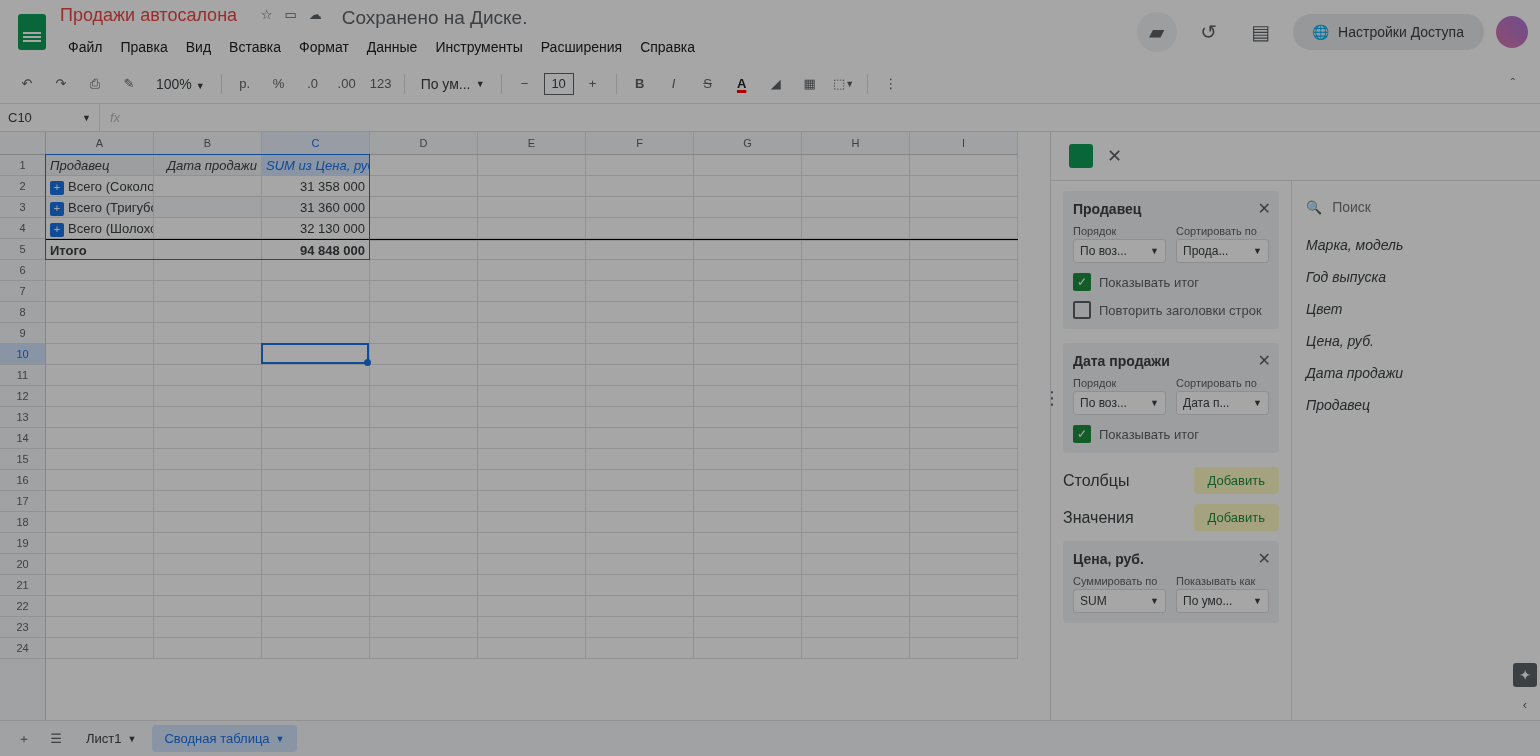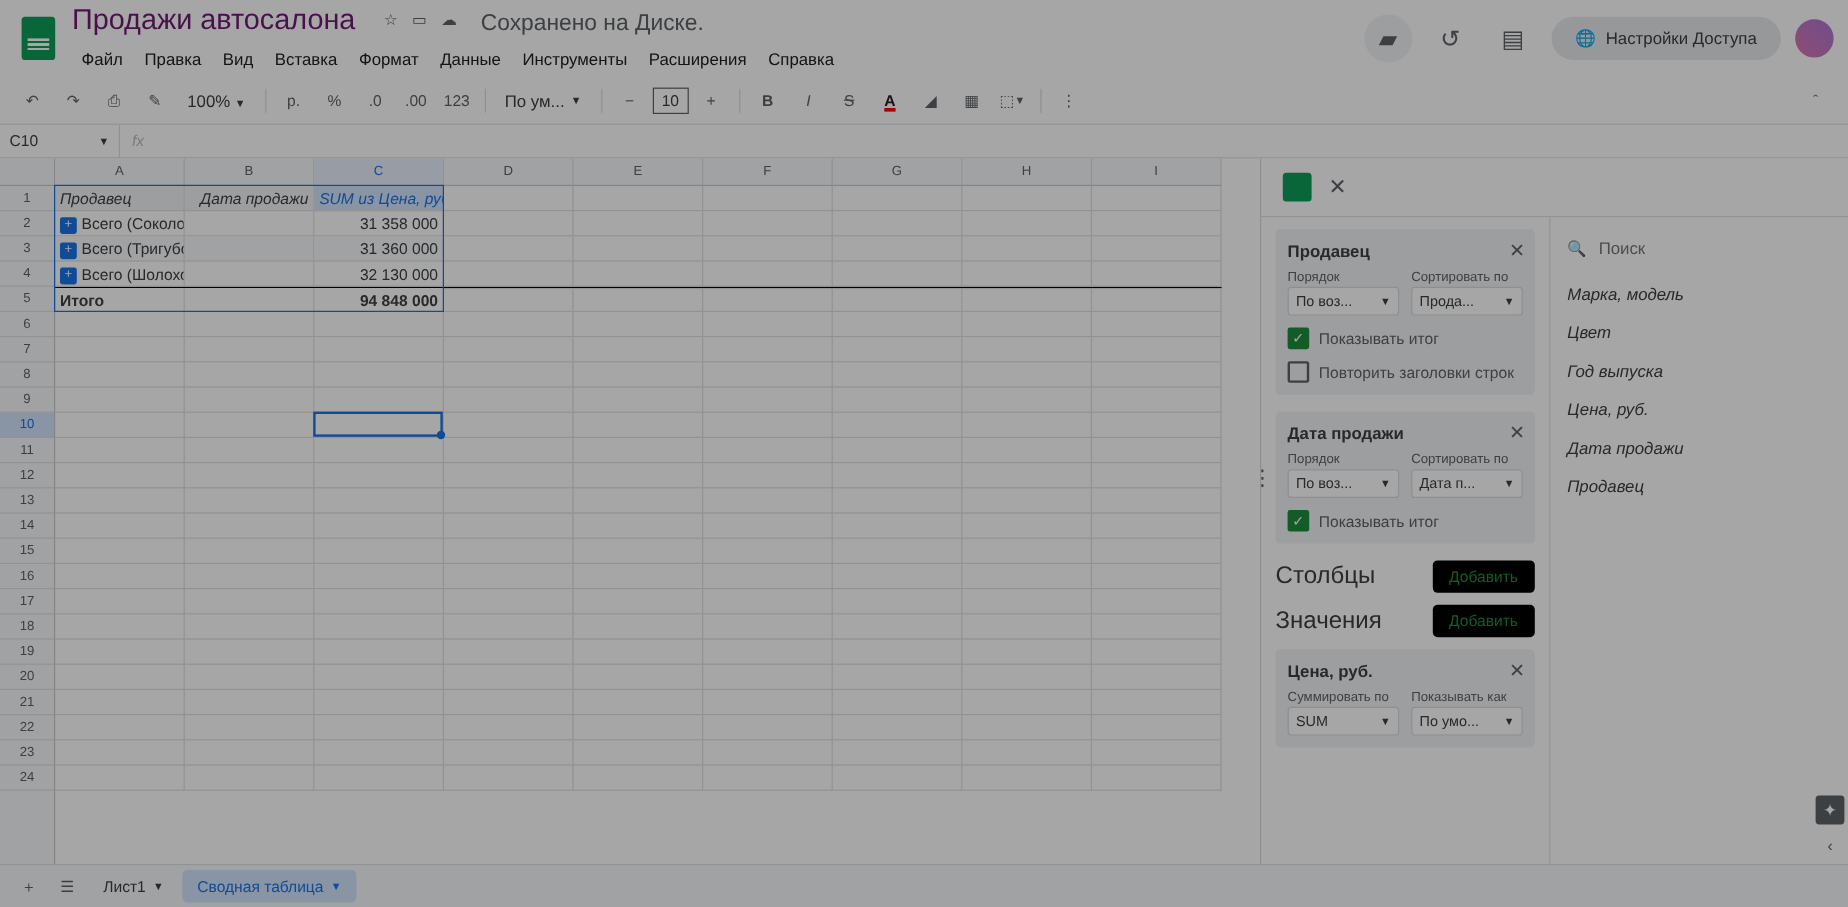--- a/index.html
+++ b/index.html
@@ -5,21 +5,21 @@
 * { box-sizing: border-box; margin: 0; padding: 0; }
 body { font-family: Arial, sans-serif; font-size: 13px; color: #3c4043; width: 1540px; height: 756px; overflow: hidden; position: relative; background: #fff; }
 .overlay { position: absolute; inset: 0; background: rgba(0,0,0,0.35); z-index: 100; pointer-events: none; }
 
 
 .header { display: flex; align-items: center; padding: 8px 12px; height: 64px; }
 .logo { width: 40px; height: 40px; display: flex; align-items: center; justify-content: center; }
 .logo-box { width: 28px; height: 36px; background: #0f9d58; border-radius: 3px; position: relative; }
 .logo-box::after { content: ''; position: absolute; bottom: 6px; left: 5px; right: 5px; height: 12px; background: repeating-linear-gradient(to bottom, #fff 0 2px, transparent 2px 4px); }
 .title-area { margin-left: 8px; flex: 1; }
-.doc-title { font-size: 24px; color: #701a75; display: inline-block; }
+.doc-title { font-size: 18px; color: #ef4444; display: inline-block; }
 .title-icons { display: inline-flex; gap: 12px; margin-left: 20px; color: #5f6368; vertical-align: middle; }
 .title-icons span { cursor: pointer; }
 .save-status { color: #5f6368; font-size: 19px; margin-left: 8px; }
 .menubar { display: flex; gap: 2px; margin-top: 6px; }
 .menubar span { padding: 4px 8px; cursor: pointer; font-size: 14px; color: #202124; }
 .header-right { display: flex; align-items: center; gap: 12px; margin-left: 20px; }
 .hdr-icon { width: 40px; height: 40px; border-radius: 50%; display: flex; align-items: center; justify-content: center; color: #5f6368; cursor: pointer; font-size: 20px; }
 .share-btn { background: #e8eaed; border-radius: 24px; padding: 10px 20px; display: flex; align-items: center; gap: 8px; font-size: 14px; color: #3c4043; cursor: pointer; }
 .avatar { width: 32px; height: 32px; border-radius: 50%; background: linear-gradient(45deg,#d7a,#a7d); }
 
@@ -72,22 +72,22 @@
 .card-close { position: absolute; right: 8px; top: 8px; color: #5f6368; cursor: pointer; font-size: 16px; }
 .field-row2 { display: flex; gap: 10px; }
 .field-col { flex: 1; }
 .field-lbl { font-size: 11px; color: #5f6368; margin-bottom: 2px; }
 .dd { background: #fff; border: 1px solid #dadce0; border-radius: 3px; padding: 4px 6px; font-size: 12px; display: flex; justify-content: space-between; align-items: center; cursor: pointer; }
 .chk-row { display: flex; align-items: center; gap: 8px; margin-top: 10px; font-size: 13px; color: #5f6368; }
 .chk { width: 18px; height: 18px; border-radius: 2px; display: flex; align-items: center; justify-content: center; font-size: 12px; }
 .chk.on { background: #1e8e3e; color: #fff; }
 .chk.off { border: 2px solid #5f6368; }
 .section-row { display: flex; justify-content: space-between; align-items: center; margin: 6px 0 10px; }
-.section-lbl { font-size: 20px; color: #3c4043; }
-.add-btn { background: #000000; color: #1e8e3e; font-weight: 500; padding: 6px 14px; border-radius: 4px; cursor: pointer; font-size: 13px; }
+.section-lbl { font-size: 16px; color: #3c4043; }
+.add-btn { background: #fef9c3; color: #1e8e3e; font-weight: 500; padding: 6px 14px; border-radius: 4px; cursor: pointer; font-size: 13px; }
 .search-box { display: flex; align-items: center; gap: 10px; color: #5f6368; padding: 6px 0 14px; }
 .field-item { padding: 8px 0; font-size: 14px; color: #3c4043; cursor: pointer; font-style: italic; }
 .drag-dots { position: absolute; left: -20px; top: 50%; transform: translateY(-50%); color: #5f6368; font-size: 18px; }
 
 
 .footer { height: 36px; border-top: 1px solid #e0e0e0; display: flex; align-items: center; padding: 0 8px; background: #f8f9fa; }
 .ft-btn { width: 32px; height: 32px; display: flex; align-items: center; justify-content: center; color: #5f6368; cursor: pointer; }
 .tab { padding: 6px 12px; margin: 0 2px; border-radius: 4px; cursor: pointer; display: flex; align-items: center; gap: 6px; font-size: 13px; }
 .tab.active { background: #d3e3fd; color: #1a73e8; font-weight: 500; }
 .caret { font-size: 9px; }
@@ -601,22 +601,22 @@
           </div>
         </div>
       </div>
 
       <div class="panel-right">
         <div class="search-box">
           <span>🔍</span>
           <input style="border: none; outline: none; font-size: 14px; flex: 1 1 0%; color: rgb(95, 99, 104);" placeholder="Поиск">
         </div>
         <div class="field-item">Марка, модель</div>
+        <div class="field-item">Год выпуска</div>
         <div class="field-item">Цвет</div>
-        <div class="field-item">Год выпуска</div>
         <div class="field-item">Цена, руб.</div>
         <div class="field-item">Дата продажи</div>
         <div class="field-item">Продавец</div>
       </div>
     </div>
   </div>
 </div>
 
 <div class="footer">
   <div class="ft-btn">＋</div>

